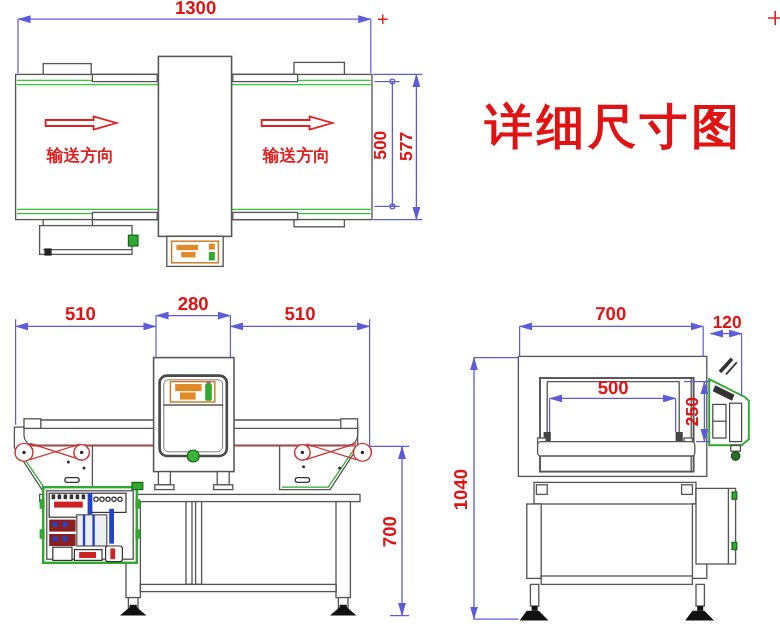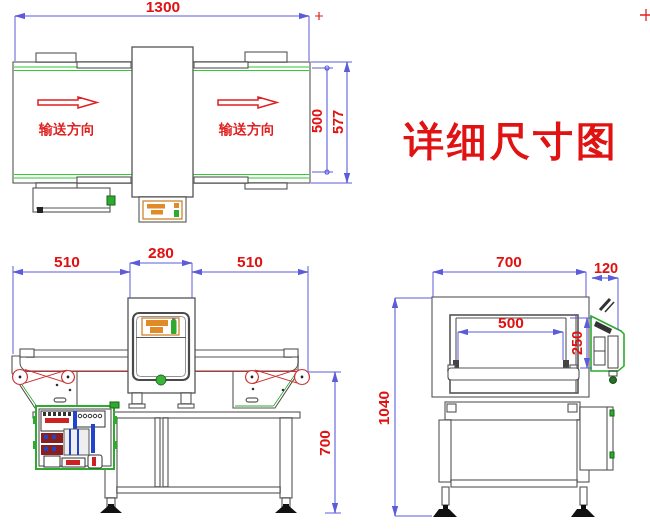--- a/index.html
+++ b/index.html
@@ -14,21 +14,21 @@
   .m-line{stroke:#555;stroke-width:1.1;fill:none;}
   .m-rect{stroke:#555;stroke-width:1.1;fill:#fff;}
   .m-rect-thick{stroke:#4a4a4a;stroke-width:2.2;fill:none;}
   .g-line{stroke:#2ecc2e;stroke-width:1.2;fill:none;}
   .g-rect{stroke:#2eaa2e;stroke-width:2;fill:#fff;}
   .o-rect{stroke:#cc7a1e;stroke-width:1.2;fill:#fff;}
   .red-line{stroke:#c03030;stroke-width:1;fill:none;}
   .roller{stroke:#cc3333;stroke-width:1.2;fill:#fff;}
   .title{position:absolute;left:404px;top:78px;width:240px;height:56px;
          font:bold 40px "DejaVu Serif",serif;color:#e01212;letter-spacing:3px;
-         white-space:nowrap;margin-top:36px;}
+         white-space:nowrap;}
 </style>
 </head>
 <body>
 
 <div class="canvas">
 
   <svg class="view" style="left:0;top:0" width="360" height="240" viewBox="0 0 360 240">
     <defs>
       <marker id="arrA" viewBox="0 0 10 6" refX="9.5" refY="3" markerWidth="10" markerHeight="6" orient="auto-start-reverse">
           <path d="M0,0L10,3L0,6Z" fill="#5c5cdb"></path>

